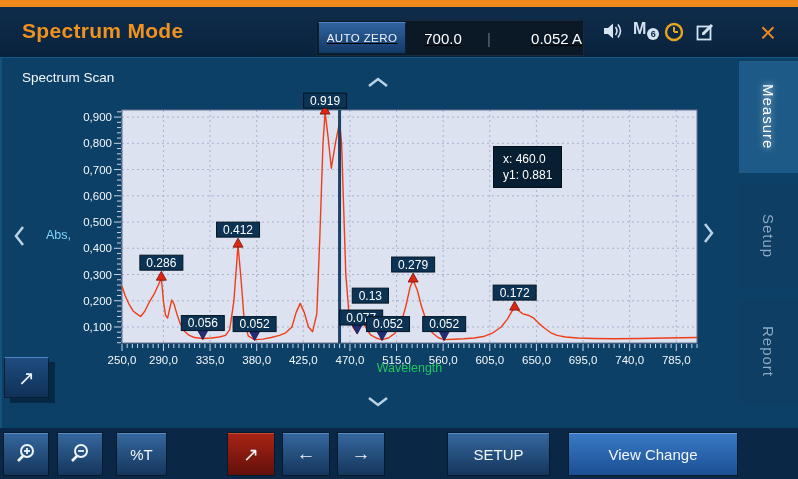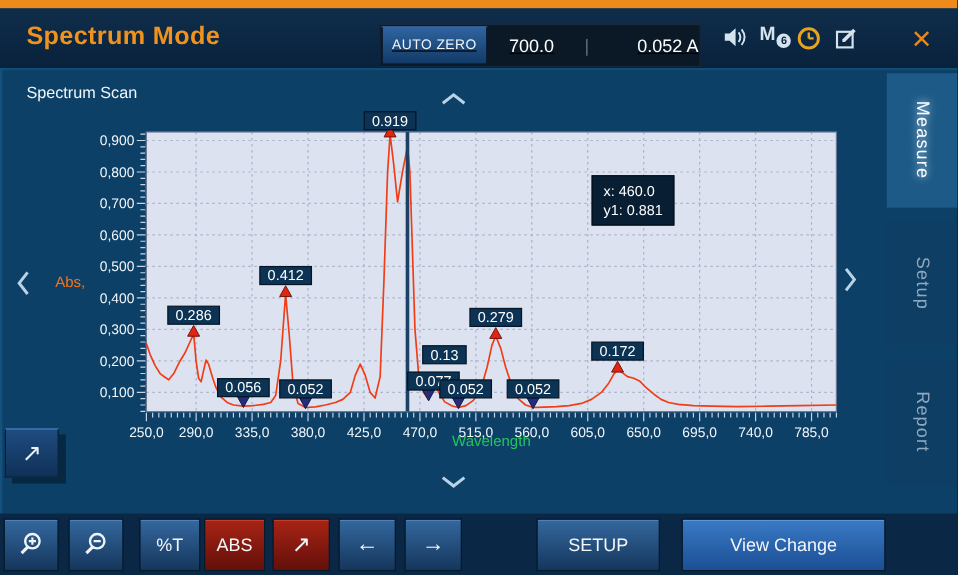--- a/index.html
+++ b/index.html
@@ -13,21 +13,21 @@
   .wl{width:74px;text-align:center;color:#fff;font-size:15px;}
   .sep{width:18px;text-align:center;color:#5a7186;font-size:15px;}
   .pm{width:84px;text-align:right;color:#fff;font-size:15px;}
   .hicon{position:absolute;background:none;border:none;padding:0;cursor:pointer;}
   .m6{color:#d5e3ef;font-size:16px;font-weight:700;display:flex;align-items:flex-start;}
   .m6 .six{margin:8px 0 0 1px;width:12px;height:12px;border-radius:50%;background:#d5e3ef;color:#0a2440;font-size:9px;font-weight:700;display:flex;align-items:center;justify-content:center;}
   .close{position:absolute;left:750px;top:10px;width:36px;height:32px;background:none;border:none;color:#e8891f;font-size:28px;line-height:28px;cursor:pointer;}
   .content{position:absolute;left:0;top:57px;width:798px;height:371px;background:#0d4067;border-top:1px solid #155a86;border-left:2px solid #14517c;}
   .panel-title{position:absolute;left:22px;top:70px;font-size:13.5px;color:#f2f6fa;}
   .chev{position:absolute;background:none;border:none;padding:0;cursor:pointer;}
-  .ylab{position:absolute;left:46px;top:228px;font-size:12.5px;color:#f97316;}
+  .ylab{position:absolute;left:46px;top:228px;font-size:12.5px;color:#7dd3fc;}
   .xlab{position:absolute;left:122px;top:361px;width:575px;text-align:center;font-size:12.5px;color:#22c55e;}
   #chart-svg{position:absolute;left:0;top:88px;font-family:"Liberation Sans",sans-serif;}
   .tooltip{position:absolute;left:493px;top:146px;background:#081f33;border:1px solid #03101c;color:#fff;font-size:12px;line-height:16px;padding:4px 9px;text-align:left;}
   .tooltip span{display:block;}
   .expand{position:absolute;left:4px;top:357px;width:45px;height:41px;border:1px solid #0a1f36;border-top-color:#4d87c8;background:linear-gradient(#1f4c80,#0f3158);box-shadow:6px 5px 0 rgba(4,20,36,.55);color:#eaf1f8;font-size:20px;cursor:pointer;}
   .tab{position:absolute;left:739px;width:59px;display:flex;align-items:center;justify-content:center;writing-mode:vertical-rl;font-size:15px;letter-spacing:1px;cursor:pointer;}
   .tab.active{background:#1d5a87;color:#ffffff;text-shadow:0 0 7px #d2e9ff;}
   .tab.idle{background:#0e3e64;color:#8ea9c0;}
   .toolbar{position:absolute;left:0;top:428px;width:798px;height:51px;background:#0a2845;}
   .tbtn{position:absolute;top:4px;height:44px;border:1px solid #061a2e;color:#f2f6fa;font-size:15px;cursor:pointer;display:flex;align-items:center;justify-content:center;}
@@ -368,20 +368,19 @@
       </svg>
     </button>
     <button class="tbtn blue" style="left:57px;width:46px;">
       <svg width="24" height="24" viewBox="0 0 24 24">
         <circle cx="13" cy="9" r="6" stroke="#eef4fa" stroke-width="2" fill="none"></circle>
         <line x1="9" y1="14" x2="4" y2="19" stroke="#eef4fa" stroke-width="2.6"></line>
         <line x1="10" y1="9" x2="16" y2="9" stroke="#eef4fa" stroke-width="1.8"></line>
       </svg>
     </button>
     <button class="tbtn blue" style="left:116px;width:51px;">%T</button>
-    <button class="tbtn red" style="left:170px;width:51px;">ABS</button>
     <button class="tbtn red arrowtxt" style="left:227px;width:48px;">↗</button>
     <button class="tbtn blue arrowtxt" style="left:282px;width:48px;">←</button>
     <button class="tbtn blue arrowtxt" style="left:337px;width:48px;">→</button>
     <button class="tbtn blue" style="left:447px;width:103px;">SETUP</button>
     <button class="tbtn bright" style="left:568px;width:170px;">View Change</button>
   </div>
 </div>
 
 </body></html>

